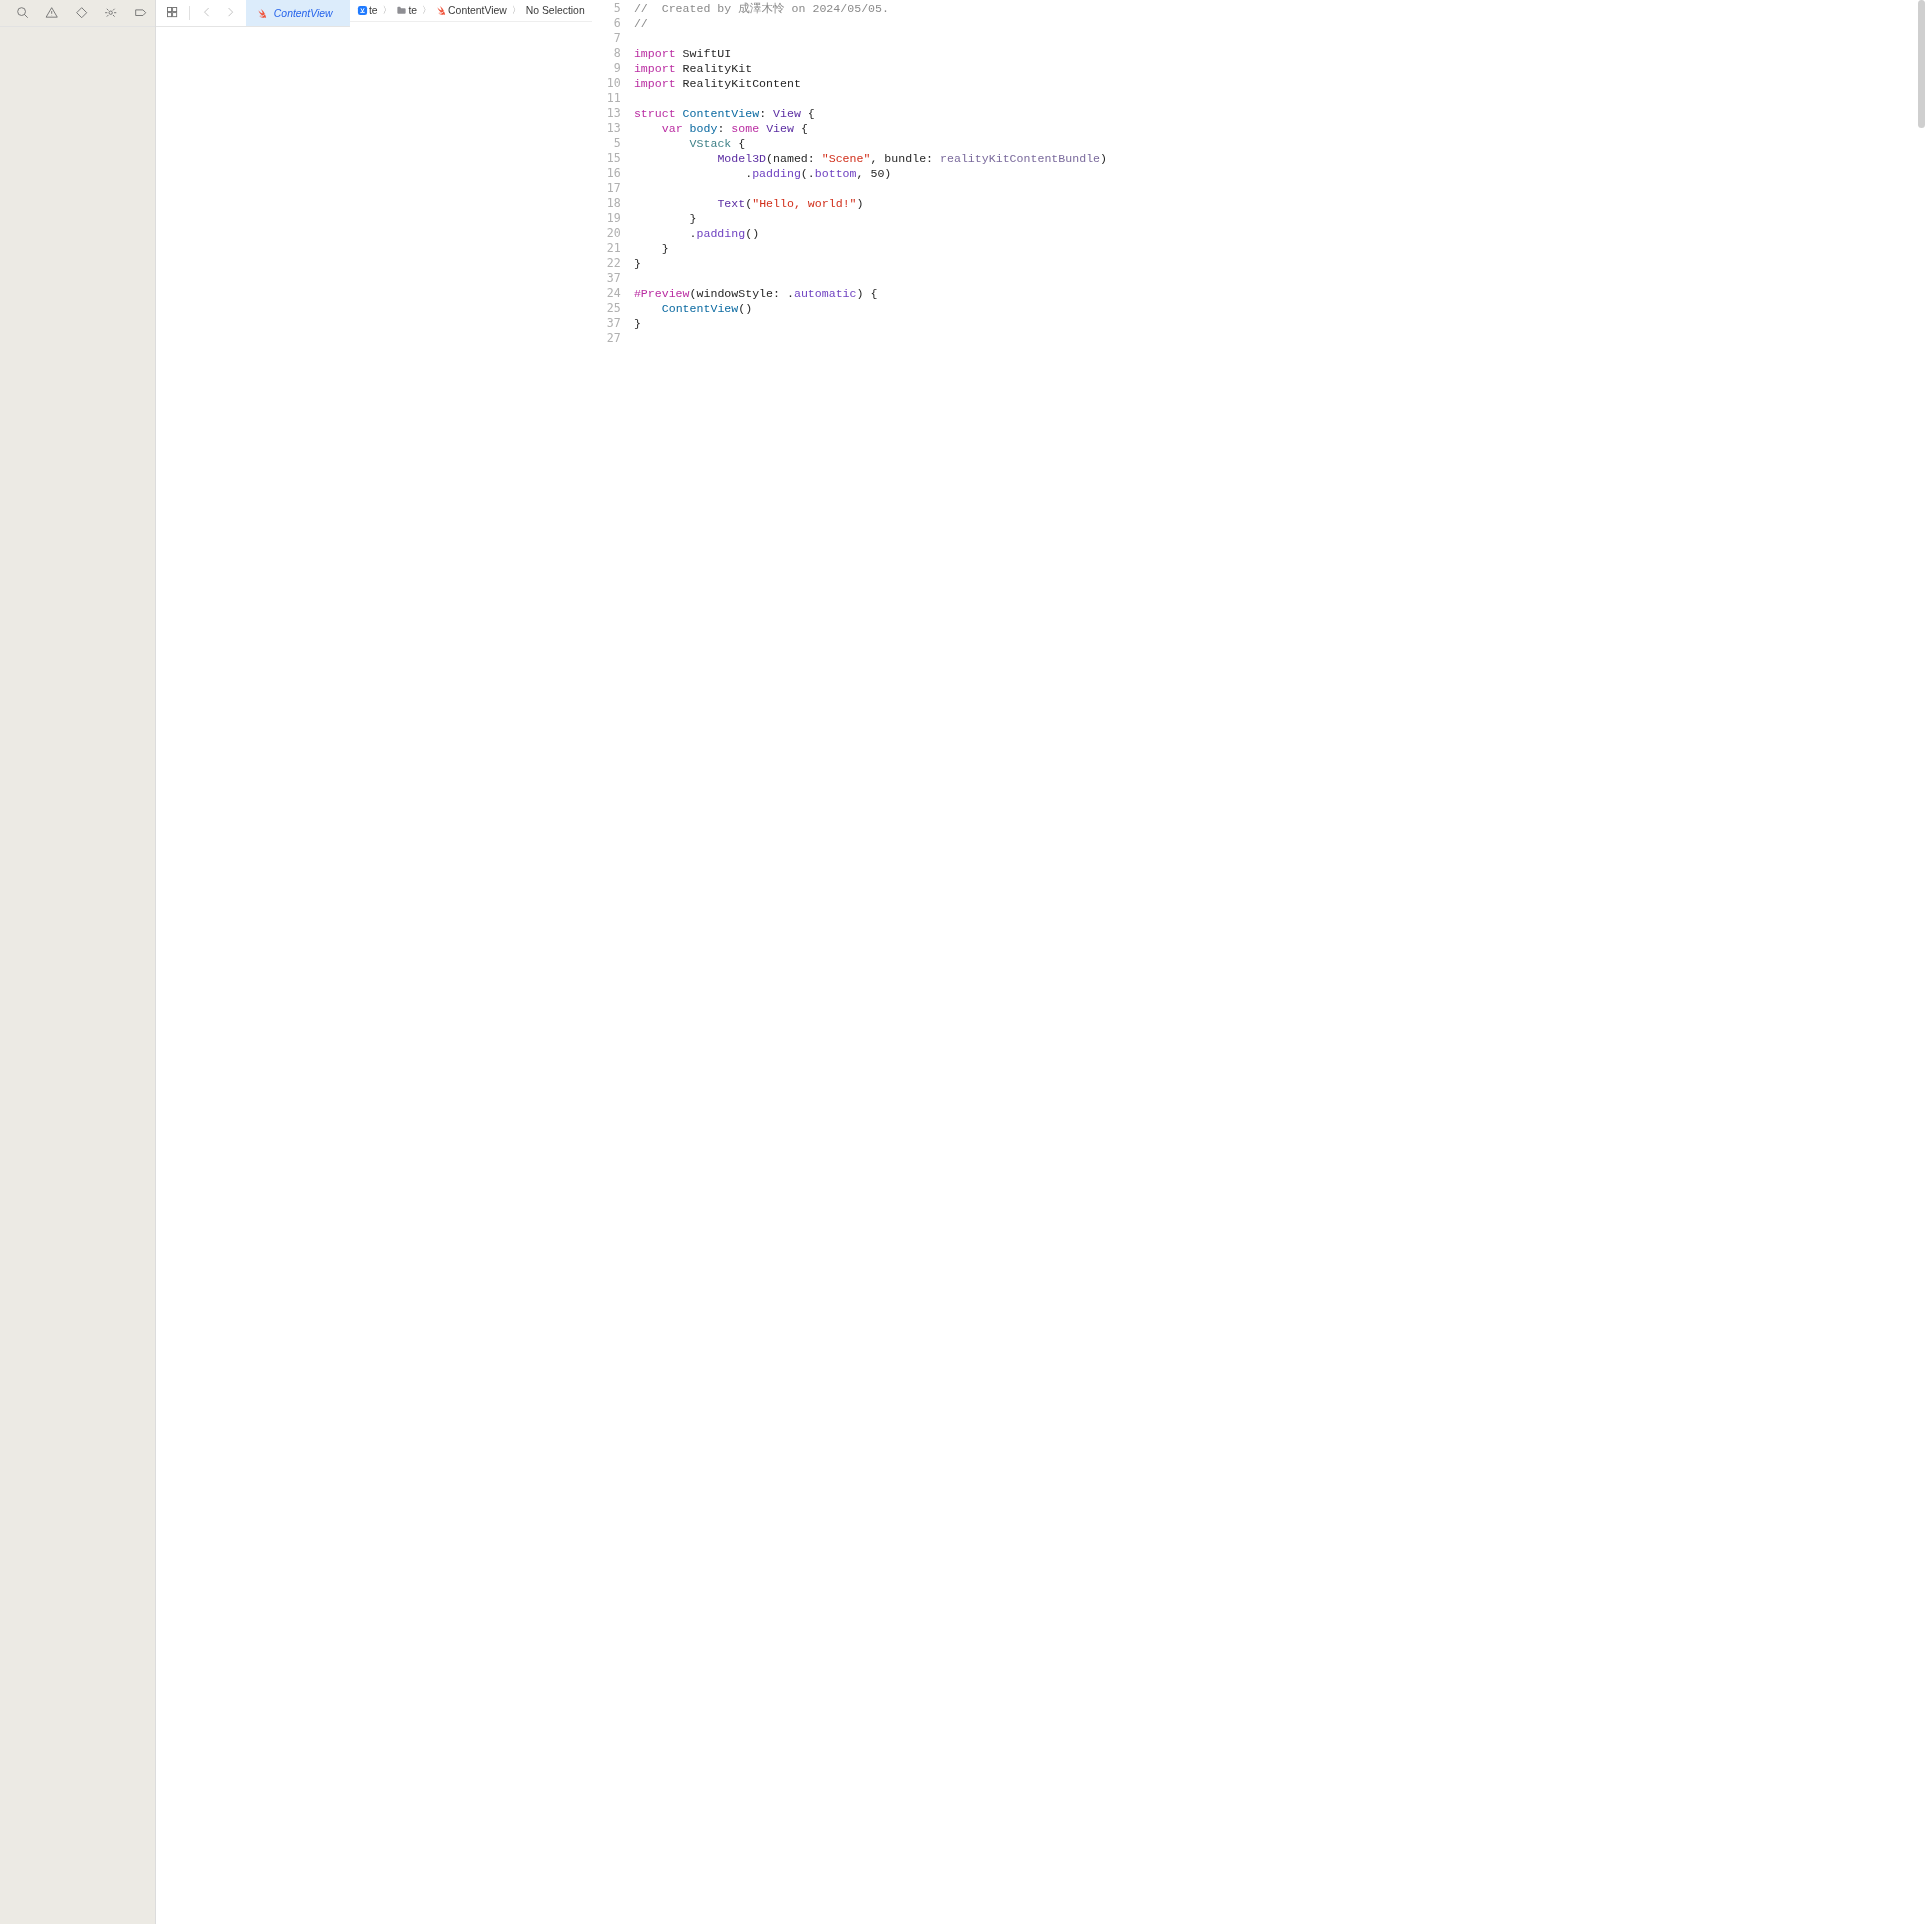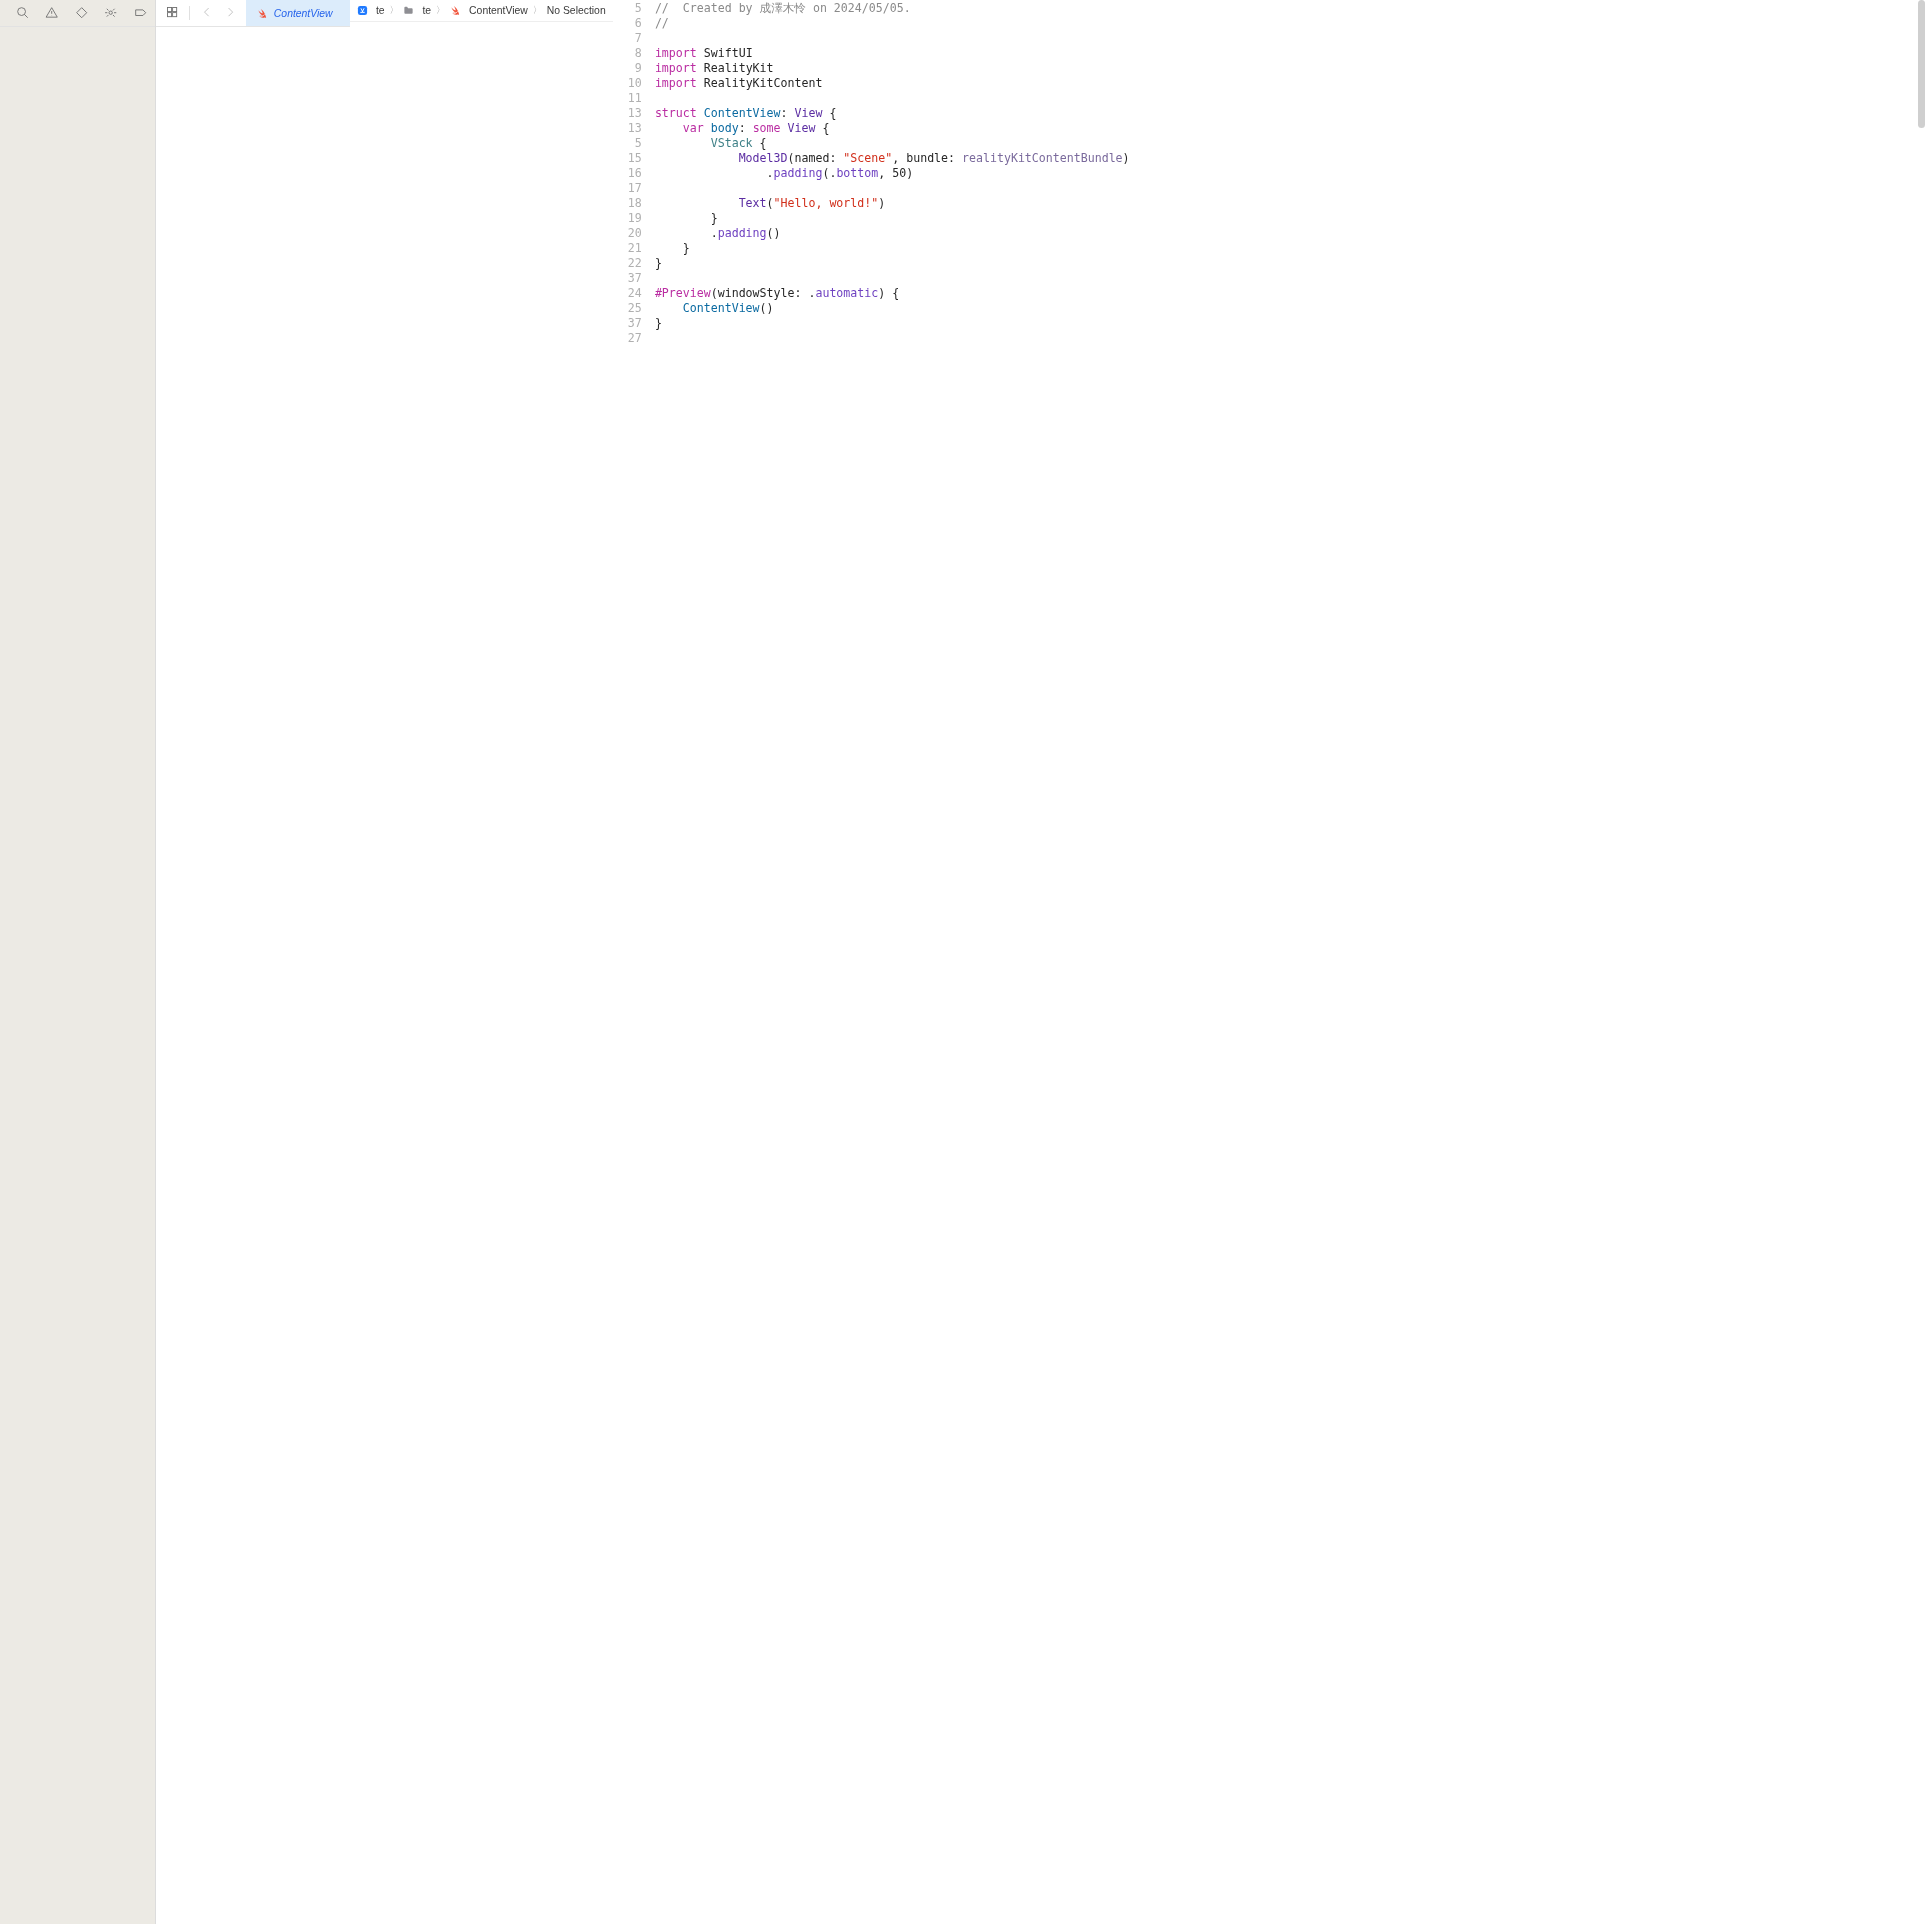--- a/index.html
+++ b/index.html
@@ -21,32 +21,32 @@
 .tabbar-left { display:flex; align-items:center; gap:11px; padding:0 9.8px; }
 .tabbar-left .ticon { color:#707070; }
 .tabbar-left svg { width:12.2px; height:12.2px; stroke:#707070; fill:none; stroke-width:1.8; }
 .tabbar-left .nav-back svg, .tabbar-left .nav-fwd svg { stroke:#bdbdbd; }
 .tabbar .vsep { width:0.6px; align-self:center; height:14.7px; background:#e0e0e0; }
 .tab { display:flex; align-items:center; gap:6.1px; padding:0 17px 0 11px; background:#dcecfb; color:#2563eb; font-size:10.4px; font-style:italic; position:relative; }
 .tab svg.swift { width:11px; height:11px; }
 
 
 .jumpbar { height:22px; display:flex; align-items:center; gap:3.7px; padding:0 7.3px; font-size:10.4px; color:#3a3a3a; border-bottom:0.6px solid #eee; }
-.jumpbar .seg { display:flex; align-items:center; gap:8px; }
+.jumpbar .seg { display:flex; align-items:center; gap:1px; }
 .jumpbar .chev { color:#9a9a9a; font-size:9.2px; padding:0 1.2px; }
 .jumpbar svg { width:11px; height:11px; }
 .appstore-icon rect { fill:#1f7aff; }
 .folder-icon path { fill:#8e8e93; }
 
 
 .editor { flex:1; display:flex; overflow:auto; font-family:"SF Mono",Menlo,Consolas,monospace; font-size:11.6px; line-height:15px; position:relative; }
 .gutter { flex:0 0 37px; text-align:right; color:#b0b0b0; padding:1.2px 7.3px 0 0; user-select:none; border-right:0.6px solid rgba(0,0,0,0); }
 .gutter div { height:15px; }
 .code { flex:1; padding:1.2px 0 0 4.9px; white-space:pre; color:#262626; }
-.code .row { height:15px; display:block; }
+.code .row { height:15px; display:block;font-family:Liberation Mono, monospace; }
 .scroll-track { position:absolute; right:0; top:0; width:9.8px; height:100%; }
 .scroll-thumb { position:absolute; right:1.2px; top:0; width:7.3px; height:128px; background:#cfcfcf; border-radius:3.7px; }
 
 
 .kw   { color:#ba2da2; }  
 .type { color:#5b2da2; }  
 .decl { color:#0b6aa1; }  
 .mem  { color:#6f42c1; }  
 .ext  { color:#7a6a9c; }  
 .str  { color:#d12f1b; }  

